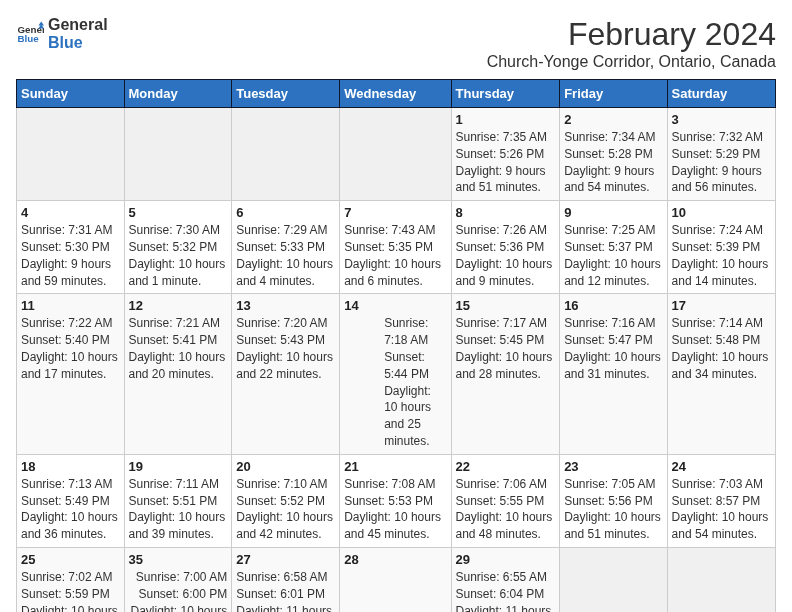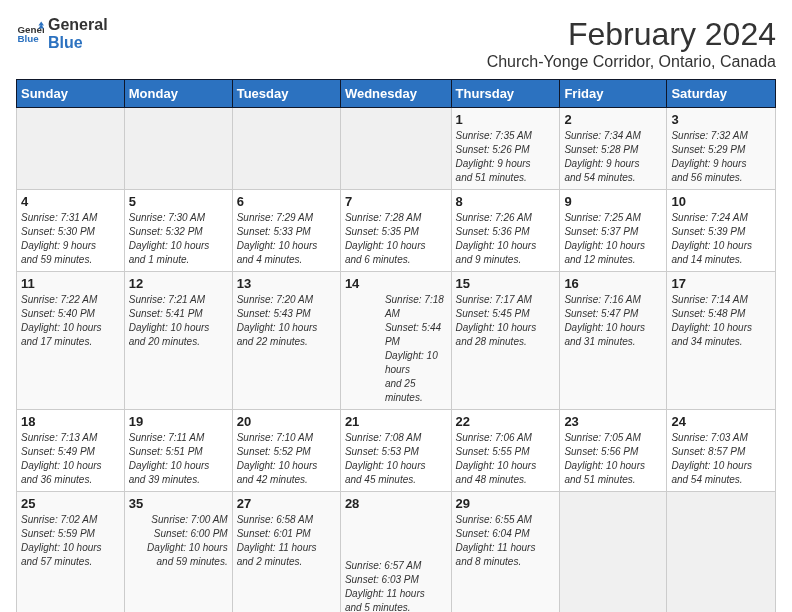--- a/index.html
+++ b/index.html
@@ -64,24 +64,23 @@
     tbody tr:nth-child(even) td {
       background-color: #ffffff;
     }
     .day-number {
       font-weight: bold;
       font-size: 13px;
       margin-bottom: 2px;
       color: #222;
     }
     .day-info {
-      font-size: 10px;
+      font-size: 12px;
       color: #333;
       line-height: 1.4;
-      font-style: italic;
     }
     .empty-cell {
       background-color: #f0f0f0 !important;
     }
   </style>
 </head>
 <body>
 
 <div class="header-area">
   <div class="logo">
@@ -159,21 +158,21 @@
         </td>
         <td>
           <div class="day-number">6</div>
           <div class="day-info" style="white-space: pre-line;">Sunrise: 7:29 AM
 Sunset: 5:33 PM
 Daylight: 10 hours
 and 4 minutes.</div>
         </td>
         <td>
           <div class="day-number">7</div>
-          <div class="day-info" style="white-space: pre-line;">Sunrise: 7:28 AM
+          <div class="day-info" style="white-space: pre-line;">Sunrise: 7:43 AM
 Sunset: 5:35 PM
 Daylight: 10 hours
 and 6 minutes.</div>
         </td>
         <td>
           <div class="day-number">8</div>
           <div class="day-info" style="white-space: pre-line;">Sunrise: 7:26 AM
 Sunset: 5:36 PM
 Daylight: 10 hours
 and 9 minutes.</div>

